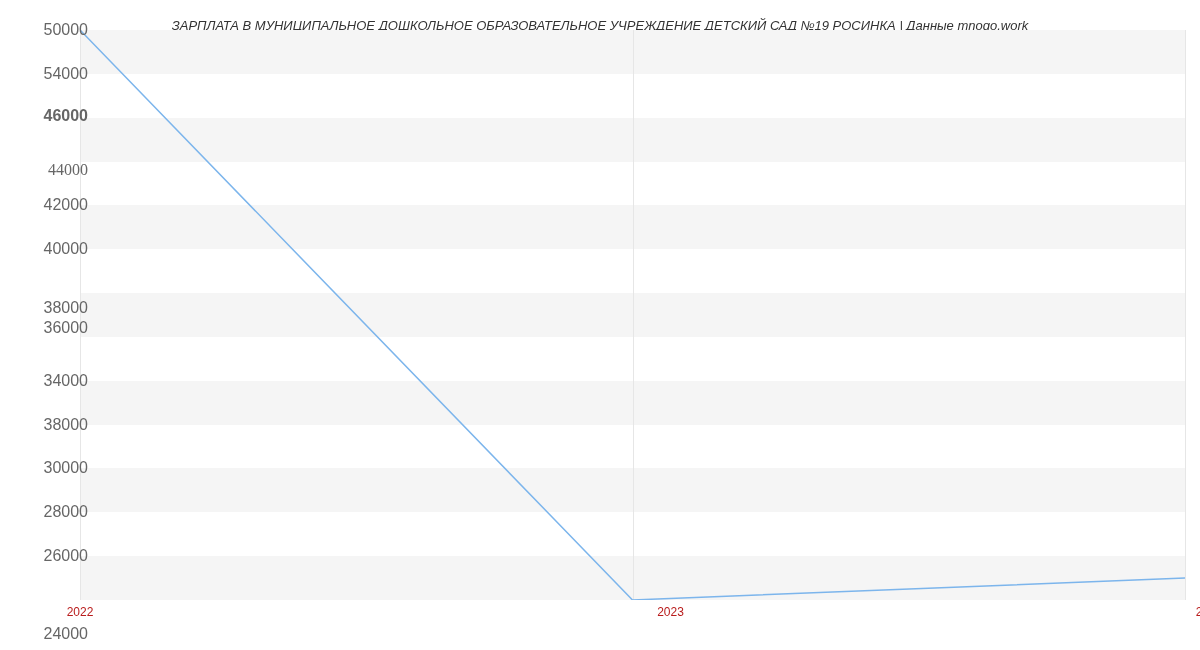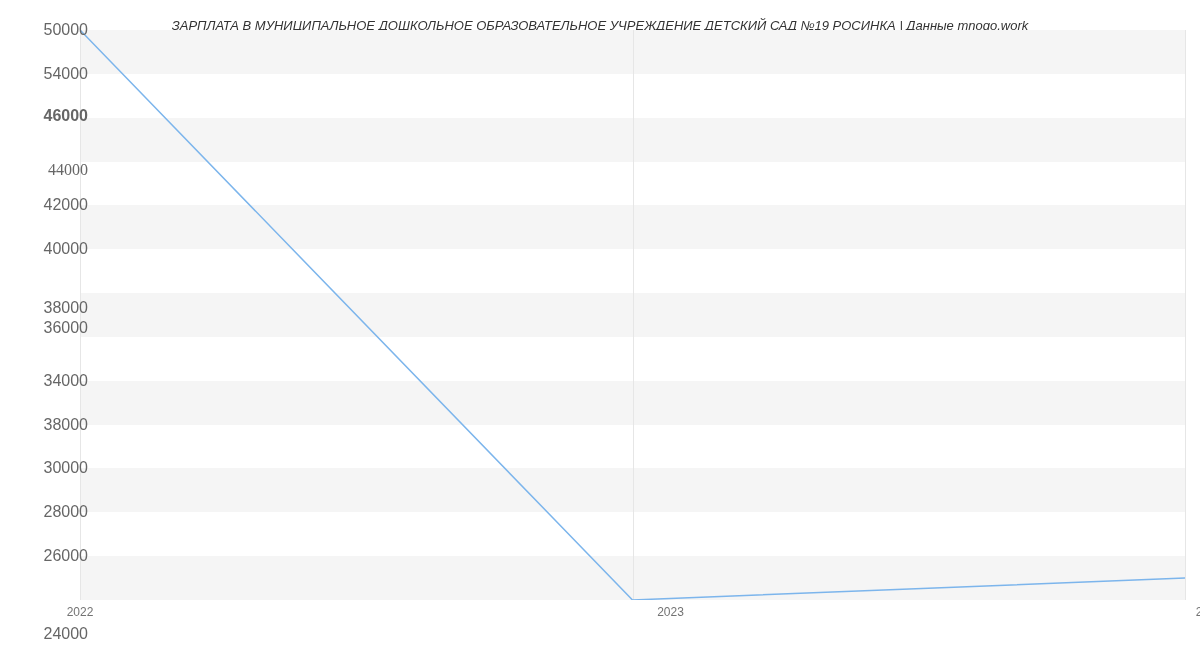--- a/index.html
+++ b/index.html
@@ -52,21 +52,21 @@
     right: 1112px;
     font-size: 16px;
     color: #666666;
     transform: translateY(-50%);
     text-align: right;
   }
   .x-tick {
     position: absolute;
     top: 575px;
     font-size: 12px;
-    color: #737373;
+    color: #b91c1c;
     transform: translateX(-50%);
   }
   .line-svg {
     position: absolute;
     top: 0;
     left: 0;
     width: 100%;
     height: 100%;
   }
   .data-line {

